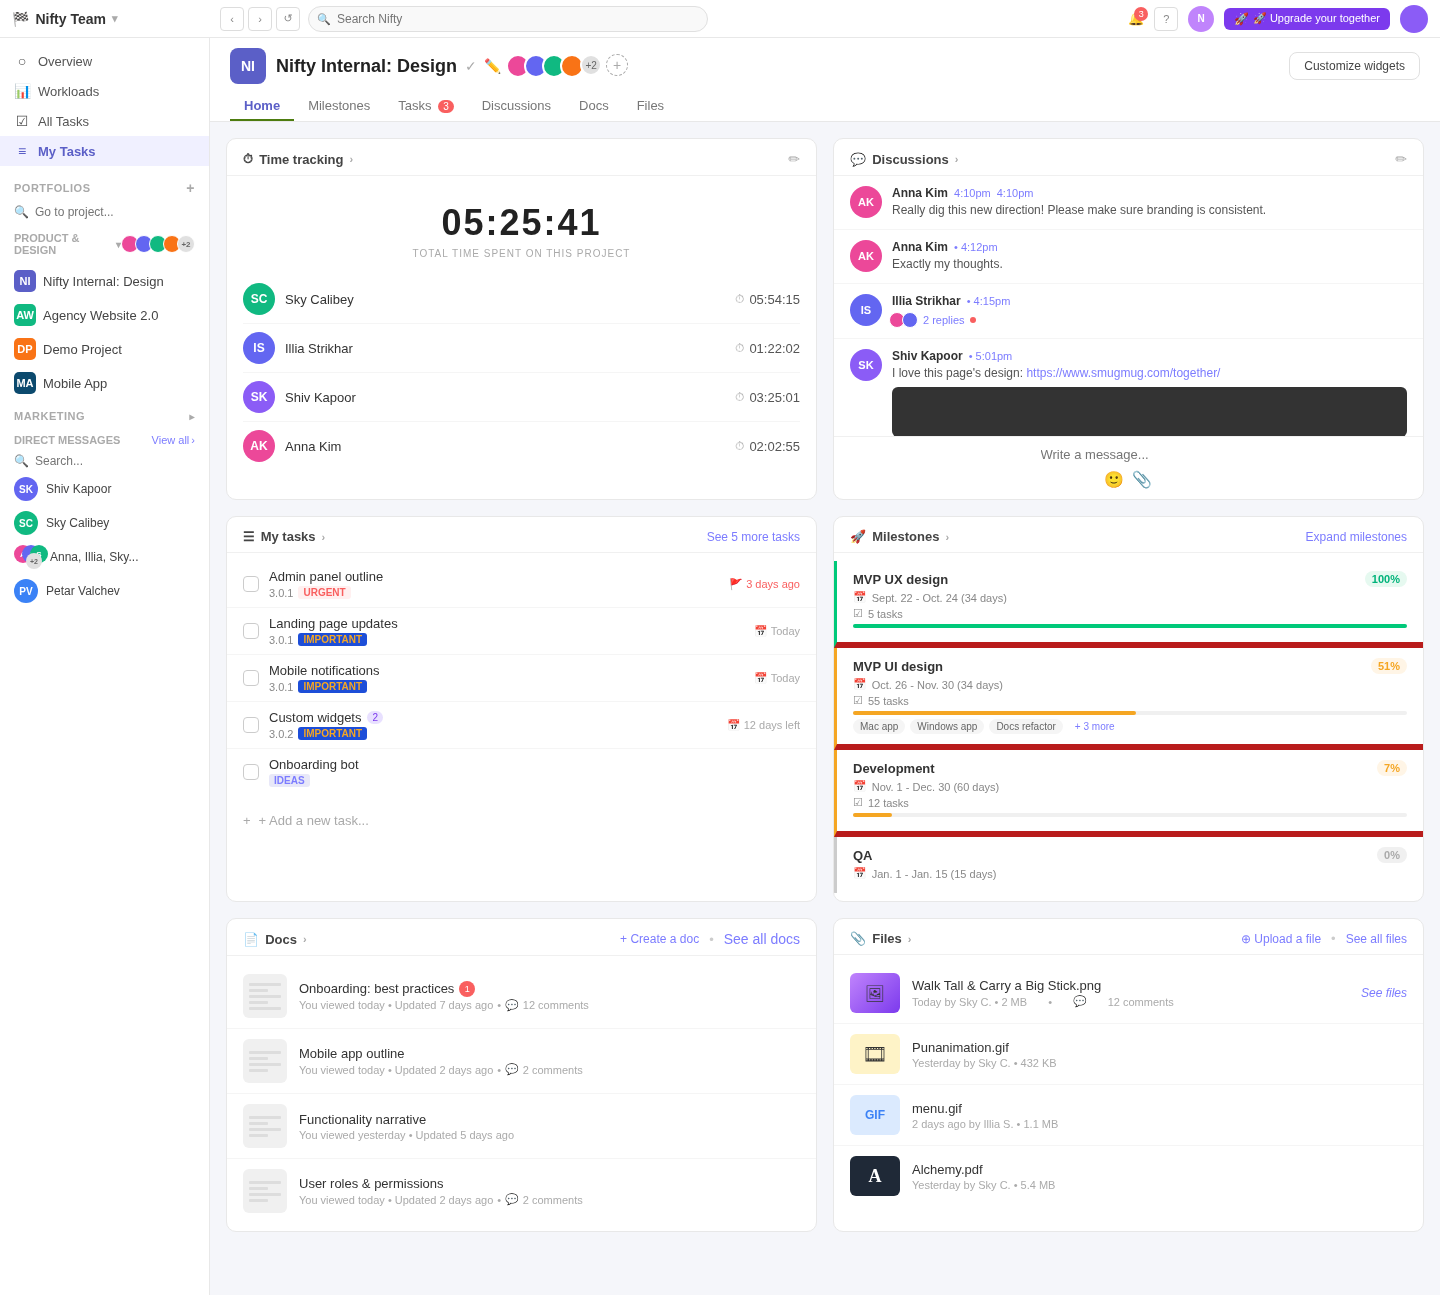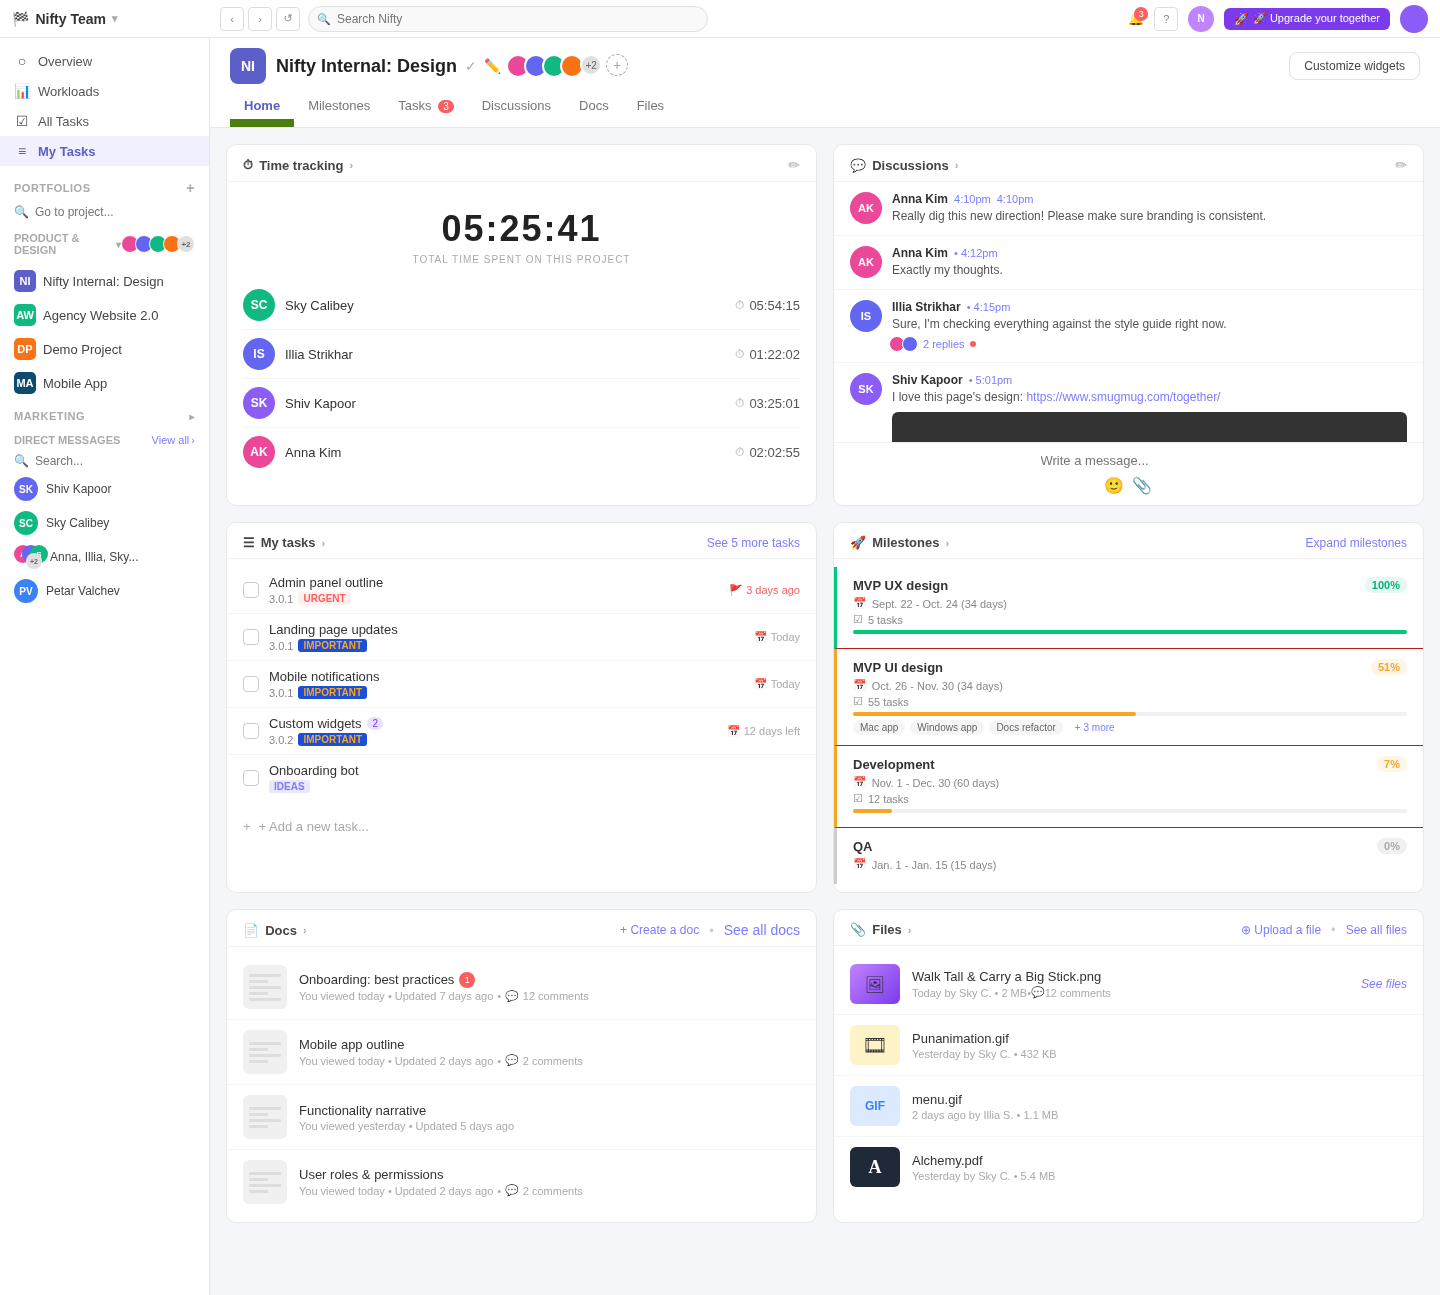--- a/index.html
+++ b/index.html
@@ -61,21 +61,21 @@
     .project-title { font-size: 18px; font-weight: 700; color: #222; }
     .project-title-area { display: flex; align-items: center; gap: 8px; }
     .team-avatars { display: flex; }
     .team-avatar { width: 24px; height: 24px; border-radius: 50%; margin-left: -6px; border: 2px solid #fff; display: flex; align-items: center; justify-content: center; font-size: 9px; color: #fff; font-weight: 700; }
     .plus-badge { background: #e0e0e0; color: #666; border-radius: 50%; width: 22px; height: 22px; display: flex; align-items: center; justify-content: center; font-size: 10px; margin-left: -4px; border: 2px solid #fff; }
     .add-member { width: 22px; height: 22px; border-radius: 50%; border: 1px dashed #aaa; display: flex; align-items: center; justify-content: center; font-size: 14px; color: #aaa; cursor: pointer; margin-left: 4px; }
     .customize-btn { margin-left: auto; border: 1px solid #e0e0e0; border-radius: 8px; padding: 6px 14px; font-size: 12px; background: #fff; cursor: pointer; color: #444; }
 
     .project-tabs { display: flex; gap: 0; }
     .project-tab { padding: 6px 14px; font-size: 13px; color: #777; cursor: pointer; border-bottom: 2px solid transparent; position: relative; }
-    .project-tab.active { color: #5b5fc7; border-bottom: 8px solid #4d7c0f; font-weight: 600; }
+    .project-tab.active { color: #5b5fc7; border-bottom: 2px solid #4d7c0f; font-weight: 600; }
     .tab-badge { background: #f95f5f; color: #fff; border-radius: 8px; padding: 1px 5px; font-size: 10px; margin-left: 3px; }
 
     
     .dashboard { flex: 1; overflow-y: auto; padding: 16px; display: grid; grid-template-columns: 1fr 1fr; gap: 16px; align-content: start; }
 
     
     .widget-card { background: #fff; border-radius: 10px; border: 1px solid #e8e8e8; overflow: hidden; }
     .widget-header { display: flex; align-items: center; justify-content: space-between; padding: 12px 16px 8px; border-bottom: 1px solid #f0f0f0; }
     .widget-title { font-size: 13px; font-weight: 600; color: #444; display: flex; align-items: center; gap: 6px; }
     .widget-action { color: #7c7cff; font-size: 12px; cursor: pointer; }
@@ -107,21 +107,21 @@
     .priority-urgent { background: #fff0f0; color: #f95f5f; }
     .priority-important { background: #1d4ed8; color: #f5a623; }
     .priority-ideas { background: #e8e8f8; color: #7c7cff; }
     .task-due { font-size: 11px; color: #aaa; display: flex; align-items: center; gap: 3px; }
     .task-due.overdue { color: #f95f5f; }
     .task-due.today { color: #aaa; }
     .add-task-row { display: flex; align-items: center; gap: 8px; padding: 10px 16px; color: #aaa; font-size: 13px; cursor: pointer; }
 
     
     .milestones-body { padding: 8px 0; }
-    .milestone-item { padding: 10px 16px; border-bottom: 1px solid #b91c1c; }
+    .milestone-item { padding: 10px 16px; border-bottom: 6px solid #b91c1c; }
     .milestone-item:last-child { border-bottom: none; }
     .milestone-header-row { display: flex; align-items: center; justify-content: space-between; margin-bottom: 4px; }
     .milestone-name { font-size: 13px; font-weight: 600; color: #333; }
     .milestone-pct { font-size: 11px; font-weight: 700; padding: 2px 7px; border-radius: 8px; }
     .pct-green { background: #e6f9f0; color: #00b37a; }
     .pct-orange { background: #fff5e6; color: #f5a623; }
     .pct-gray { background: #f0f0f0; color: #aaa; }
     .milestone-dates { font-size: 11px; color: #888; margin-bottom: 3px; display: flex; align-items: center; gap: 5px; }
     .milestone-tasks-count { font-size: 11px; color: #888; display: flex; align-items: center; gap: 5px; margin-bottom: 4px; }
     .milestone-progress { height: 4px; border-radius: 2px; background: #f0f0f0; margin-bottom: 4px; }
@@ -164,21 +164,21 @@
     .doc-badge { background: #f95f5f; color: #fff; border-radius: 50%; width: 16px; height: 16px; font-size: 9px; display: flex; align-items: center; justify-content: center; }
     .doc-meta { font-size: 11px; color: #aaa; display: flex; align-items: center; gap: 4px; }
 
     
     .files-body { padding: 8px 0; }
     .file-item { display: flex; align-items: center; gap: 12px; padding: 10px 16px; border-bottom: 1px solid #f5f5f5; }
     .file-item:last-child { border-bottom: none; }
     .file-thumb { width: 50px; height: 40px; border-radius: 6px; overflow: hidden; flex-shrink: 0; display: flex; align-items: center; justify-content: center; }
     .file-info { flex: 1; }
     .file-name { font-size: 13px; color: #333; font-weight: 500; margin-bottom: 2px; }
-    .file-meta { font-size: 11px; color: #aaa; display: flex; align-items: center; gap: 0; }
+    .file-meta { font-size: 11px; color: #aaa; display: flex; align-items: center; gap: 21px; }
 
     .left-border-green { border-left: 3px solid #00c97a; }
     .left-border-orange { border-left: 3px solid #f5a623; }
     .left-border-gray { border-left: 3px solid #ccc; }
   </style>
 </head>
 <body>
 
 <div class="topbar">
   <div class="topbar-logo">
@@ -435,21 +435,20 @@
               <div class="disc-text">Exactly my thoughts.</div>
             </div>
           </div>
           <div class="discussion-msg">
             <div class="disc-avatar" style="background:#6366f1;">IS</div>
             <div class="disc-content">
               <div class="disc-header">
                 <span class="disc-name">Illia Strikhar</span>
                 <span class="disc-time" style="color:#7c7cff;">• 4:15pm</span>
               </div>
-              <div class="disc-text">Sure, I'm checking everything against the style guide right now.</div>
               <div class="disc-replies">
                 <div class="disc-reply-avatars">
                   <div class="disc-reply-avatar" style="background:#ec4899;"></div>
                   <div class="disc-reply-avatar" style="background:#6366f1;"></div>
                 </div>
                 <span class="disc-reply-count" style="color:#7c7cff;font-size:11px;cursor:pointer;">2 replies</span>
                 <div class="disc-reply-dot"></div>
               </div>
             </div>
           </div>

